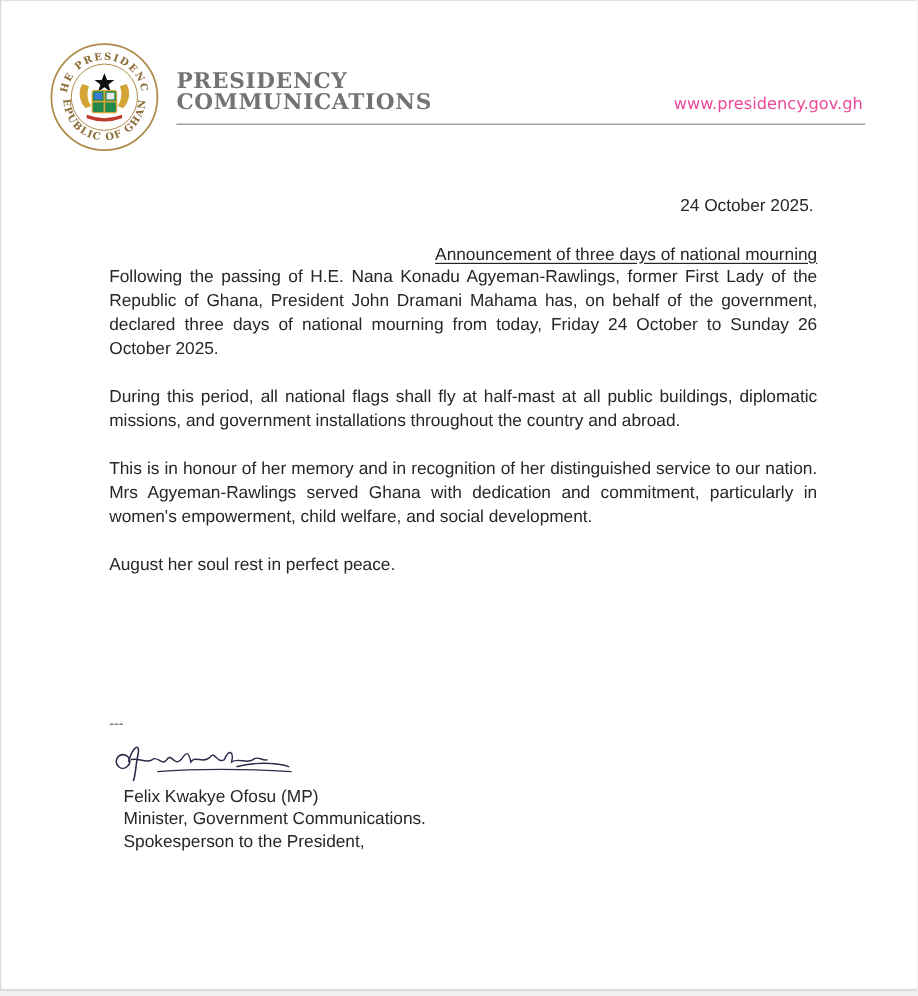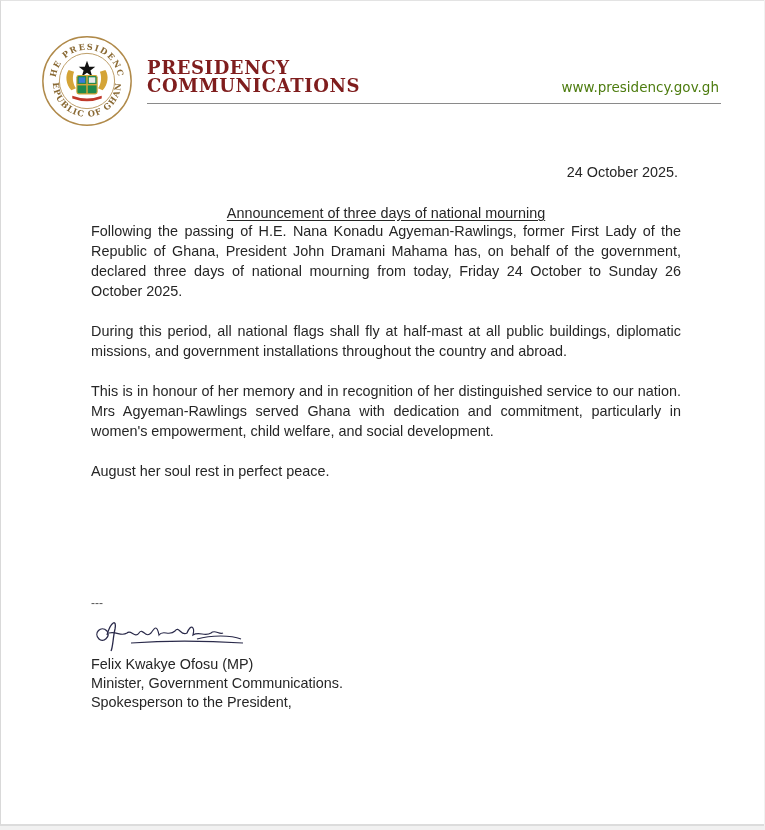--- a/index.html
+++ b/index.html
@@ -32,61 +32,61 @@
       top: 34px;
       width: 92px;
       height: 92px;
     }
     .brand {
       position: absolute;
       left: 146px;
       top: 58px;
       font-family: "DejaVu Serif", serif;
       font-weight: bold;
-      color: #7f1d1d;
+      color: #737373;
       font-size: 18px;
       line-height: 18px;
       letter-spacing: 0.6px;
     }
     .brand div { white-space: nowrap; }
     .header-rule {
       position: absolute;
       left: 146px;
       top: 102px;
       width: 574px;
       height: 0;
       border-top: 1.5px solid #8a8a8a;
     }
     .site-url {
       position: absolute;
       right: 45px;
       top: 78px;
       font-family: "DejaVu Sans", sans-serif;
       font-size: 13.5px;
-      color: #4d7c0f;
+      color: #ec4899;
       text-decoration: none;
     }
     .doc-text {
       font-family: "Liberation Sans", sans-serif;
       font-size: 14.4px;
       color: #262626;
     }
     .date {
       position: absolute;
       right: 86px;
       top: 163px;
       white-space: nowrap;
       margin-left: 32px;
     }
     .title {
       position: absolute;
       left: 90px;
       width: 590px;
       top: 204px;
-      text-align: center;
+      text-align: right;
       text-decoration: underline;
       text-underline-offset: 2px;
     }
     .body-text {
       position: absolute;
       left: 90px;
       width: 590px;
       top: 220px;
       line-height: 20px;
     }
@@ -105,21 +105,21 @@
       color: #555;
       line-height: 12px;
       margin-bottom: 4px;
     }
     .signature {
       width: 160px;
       height: 40px;
       display: block;
       margin-bottom: 2px;
     }
-    .sig-lines div { white-space: nowrap; }
+    .sig-lines div { white-space: nowrap; margin-left: 12px; }
   </style>
 </head>
 <body>
 
 <div class="page">
 
   <svg class="seal" viewBox="0 0 100 100">
     <defs>
       <path id="arcTop" d="M 16 50 A 34 34 0 0 1 84 50"></path>
       <path id="arcBottom" d="M 13 52 A 37 37 0 0 0 87 52"></path>

